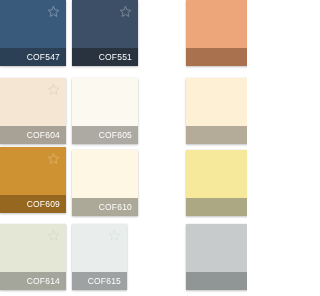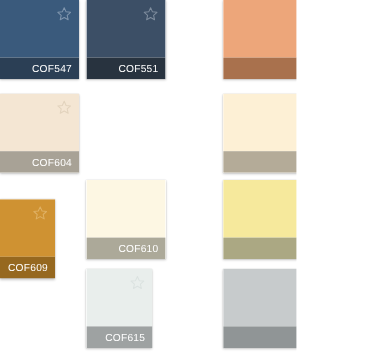--- a/index.html
+++ b/index.html
@@ -109,27 +109,33 @@
       <div class="swatch-color" style="background: rgb(244, 230, 211);"></div>
       <span class="star-icon">
         <svg viewBox="0 0 24 24" fill="none" stroke="#e2d3bd" stroke-width="1.6" stroke-linejoin="round" stroke-linecap="round">
           <polygon points="12,2.6 14.9,9.0 21.8,9.7 16.6,14.3 18.1,21.1 12,17.6 5.9,21.1 7.4,14.3 2.2,9.7 9.1,9.0"></polygon>
         </svg>
       </span>
       <div class="swatch-label-bar" style="background: rgb(168, 162, 150);">
         <span class="swatch-label" style="color: rgb(255, 255, 255); margin-left: 28px;">COF604</span>
       </div>
     </div>
+    <div class="swatch-card" style="left: 72px; top: 78px; width: 66px; height: 66px;">
+      <div class="swatch-color" style="background: rgb(251, 249, 240);"></div>
+      <div class="swatch-label-bar" style="background: rgb(172, 170, 162);">
+        <span class="swatch-label" style="color: rgb(255, 255, 255);">COF605</span>
+      </div>
+    </div>
     <div class="swatch-card" style="left: 186px; top: 78px; width: 66px; height: 66px;">
       <div class="swatch-color" style="background: rgb(253, 240, 213);"></div>
       <div class="swatch-label-bar" style="background: rgb(180, 171, 152);">
         <span class="swatch-label" style="color: rgb(255, 255, 255);"></span>
       </div>
     </div>
-    <div class="swatch-card" style="left: 0px; top: 166px; width: 46px; height: 66px;">
+    <div class="swatch-card" style="left: 0px; top: 147px; width: 66px; height: 66px;">
       <div class="swatch-color" style="background: rgb(207, 146, 50);"></div>
       <span class="star-icon">
         <svg viewBox="0 0 24 24" fill="none" stroke="#dfb063" stroke-width="1.6" stroke-linejoin="round" stroke-linecap="round">
           <polygon points="12,2.6 14.9,9.0 21.8,9.7 16.6,14.3 18.1,21.1 12,17.6 5.9,21.1 7.4,14.3 2.2,9.7 9.1,9.0"></polygon>
         </svg>
       </span>
       <div class="swatch-label-bar" style="background: rgb(150, 104, 31);">
         <span class="swatch-label" style="color: rgb(255, 255, 255);">COF609</span>
       </div>
     </div>
@@ -138,20 +144,31 @@
       <div class="swatch-label-bar" style="background: rgb(172, 169, 153);">
         <span class="swatch-label" style="color: rgb(255, 255, 255); margin-left: 48px;">COF610</span>
       </div>
     </div>
     <div class="swatch-card" style="left: 186px; top: 150px; width: 66px; height: 66px;">
       <div class="swatch-color" style="background: rgb(246, 233, 156);"></div>
       <div class="swatch-label-bar" style="background: rgb(171, 168, 131);">
         <span class="swatch-label" style="color: rgb(255, 255, 255);"></span>
       </div>
     </div>
+    <div class="swatch-card" style="left: 0px; top: 224px; width: 66px; height: 66px;">
+      <div class="swatch-color" style="background: rgb(228, 231, 214);"></div>
+      <span class="star-icon">
+        <svg viewBox="0 0 24 24" fill="none" stroke="#d7dbc6" stroke-width="1.6" stroke-linejoin="round" stroke-linecap="round">
+          <polygon points="12,2.6 14.9,9.0 21.8,9.7 16.6,14.3 18.1,21.1 12,17.6 5.9,21.1 7.4,14.3 2.2,9.7 9.1,9.0"></polygon>
+        </svg>
+      </span>
+      <div class="swatch-label-bar" style="background: rgb(164, 166, 156);">
+        <span class="swatch-label" style="color: rgb(255, 255, 255);">COF614</span>
+      </div>
+    </div>
     <div class="swatch-card" style="left: 72px; top: 224px; width: 55px; height: 66px;">
       <div class="swatch-color" style="background: rgb(233, 238, 236);"></div>
       <span class="star-icon">
         <svg viewBox="0 0 24 24" fill="none" stroke="#dbe2e0" stroke-width="1.6" stroke-linejoin="round" stroke-linecap="round">
           <polygon points="12,2.6 14.9,9.0 21.8,9.7 16.6,14.3 18.1,21.1 12,17.6 5.9,21.1 7.4,14.3 2.2,9.7 9.1,9.0"></polygon>
         </svg>
       </span>
       <div class="swatch-label-bar" style="background: rgb(158, 162, 162);">
         <span class="swatch-label" style="color: rgb(255, 255, 255);">COF615</span>
       </div>

